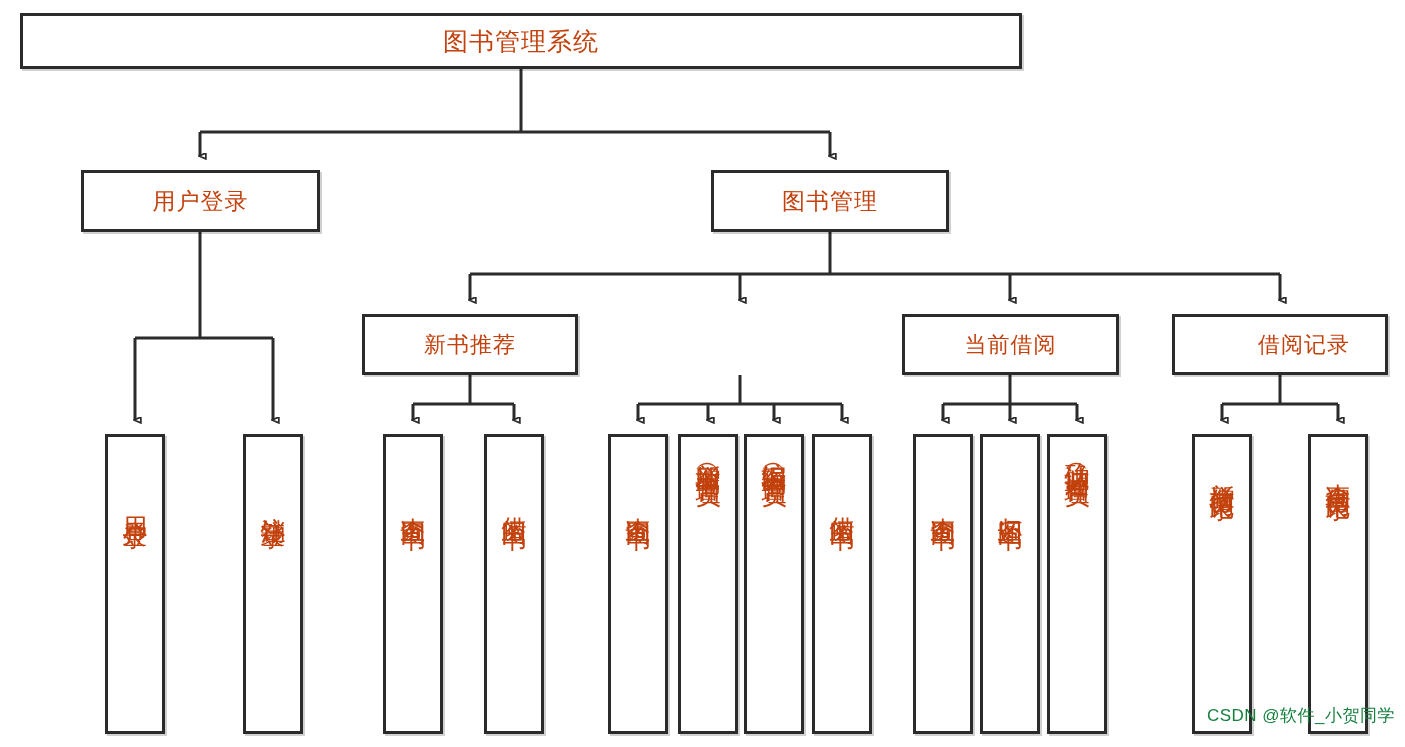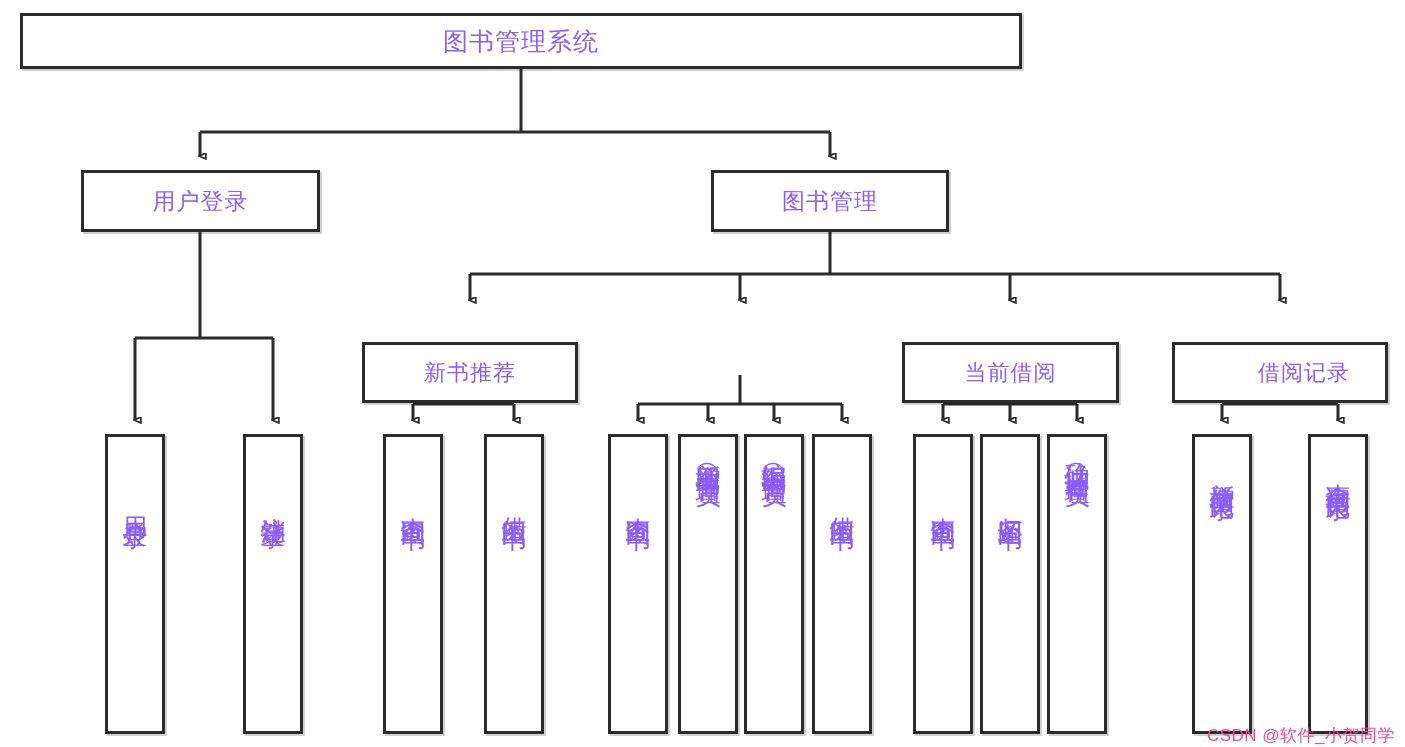--- a/index.html
+++ b/index.html
@@ -35,21 +35,21 @@
   
   .node {
     position: absolute;
     box-sizing: border-box;
     background: #ffffff;
     border: 3px solid #2b2b2b;
     box-shadow: 2px 2px 0 rgba(0,0,0,0.18);
     display: flex;
     align-items: center;
     justify-content: center;
-    color: #8b5cf6;
+    color: #c2410c;
     z-index: 2;
   }
   .node .label {
     display: block;
     text-align: center;
     line-height: 1.08;
     white-space: pre-wrap;
   }
   
   .node.root {
@@ -65,21 +65,20 @@
   
   .node.branch {
     height: 62px;
   }
   .node.branch .label {
     font-size: 23px;
     letter-spacing: 1px;
   }
   .node.sub {
     height: 61px;
-    margin-top: 28px;
   }
   .node.sub .label {
     font-size: 22px;
     letter-spacing: 1px;
   }
   
   .node.leaf {
     top: 434px;
     width: 60px;
     height: 300px;
@@ -98,23 +97,23 @@
   .node.leaf.short .label {
     margin-top: 60px;
   }
   .node.leaf.medium .label {
     margin-top: 26px;
   }
   
   #watermark {
     position: absolute;
     right: 10px;
-    bottom: 0;
+    bottom: 20px;
     font-size: 17px;
-    color: #ec4899;
+    color: #15803d;
     z-index: 5;
     white-space: nowrap;
     letter-spacing: 0.5px;
   }
 </style>
 </head>
 <body>
 
 <div id="canvas">
 

